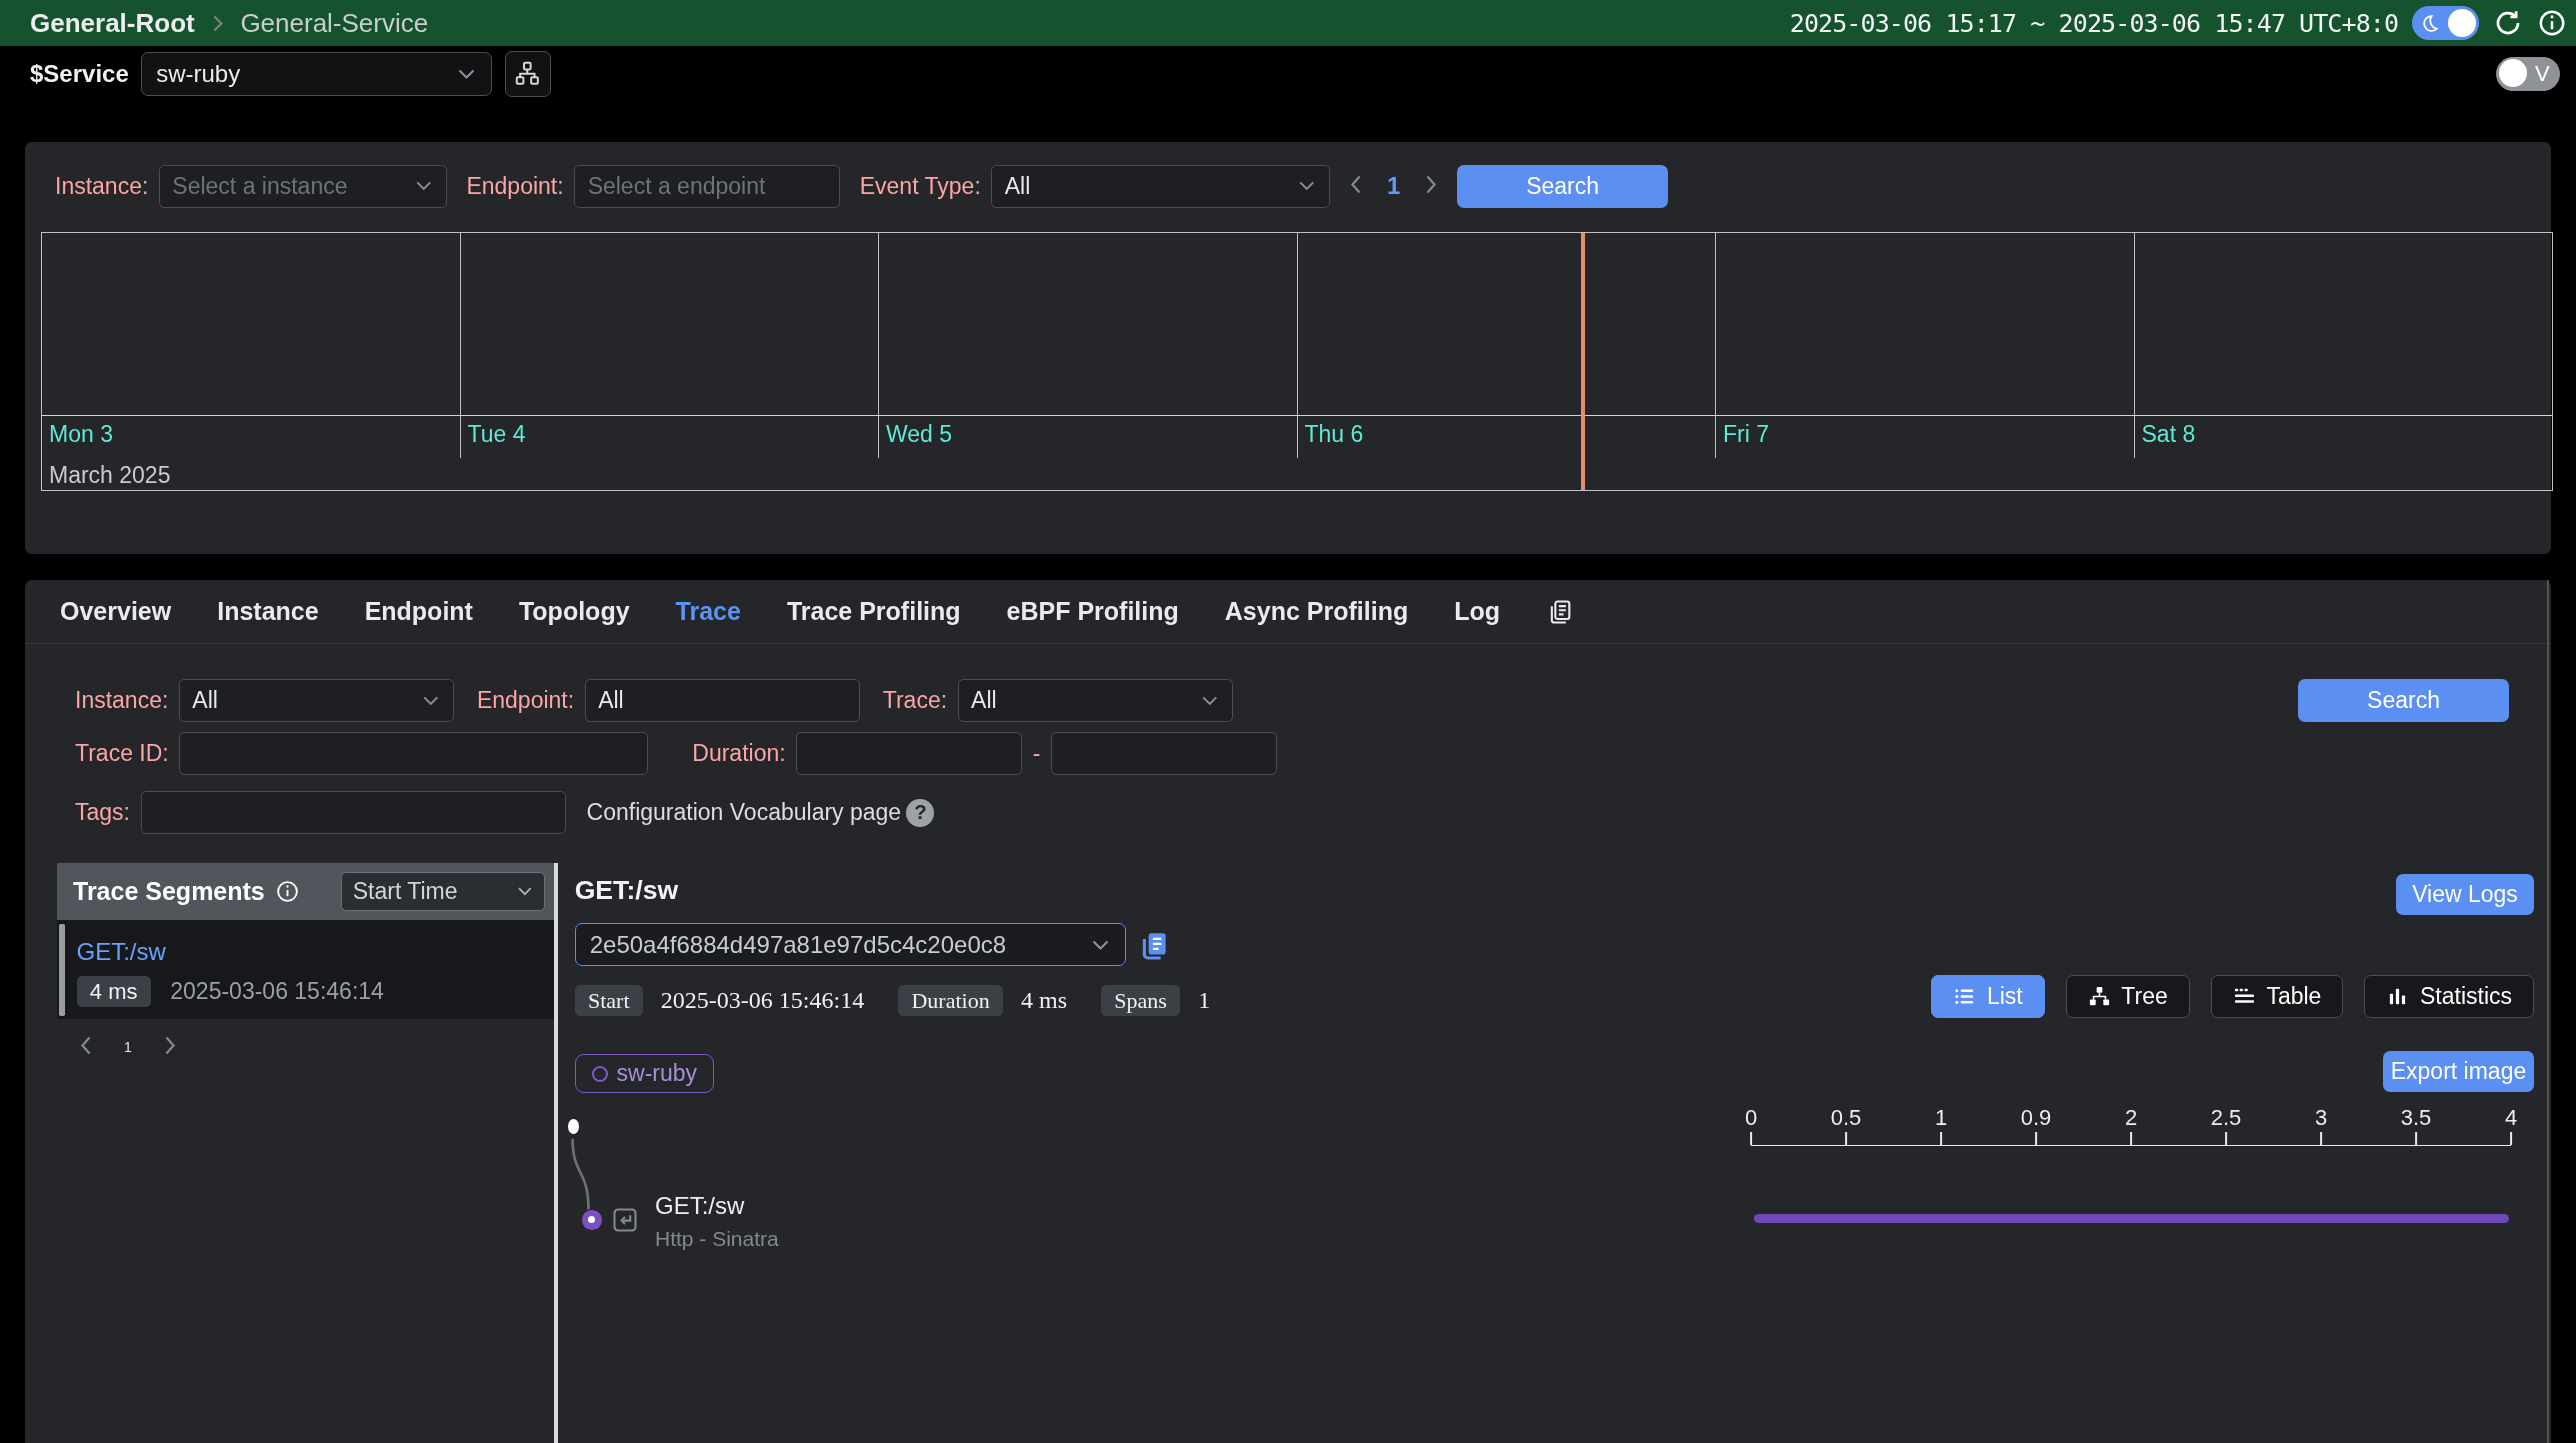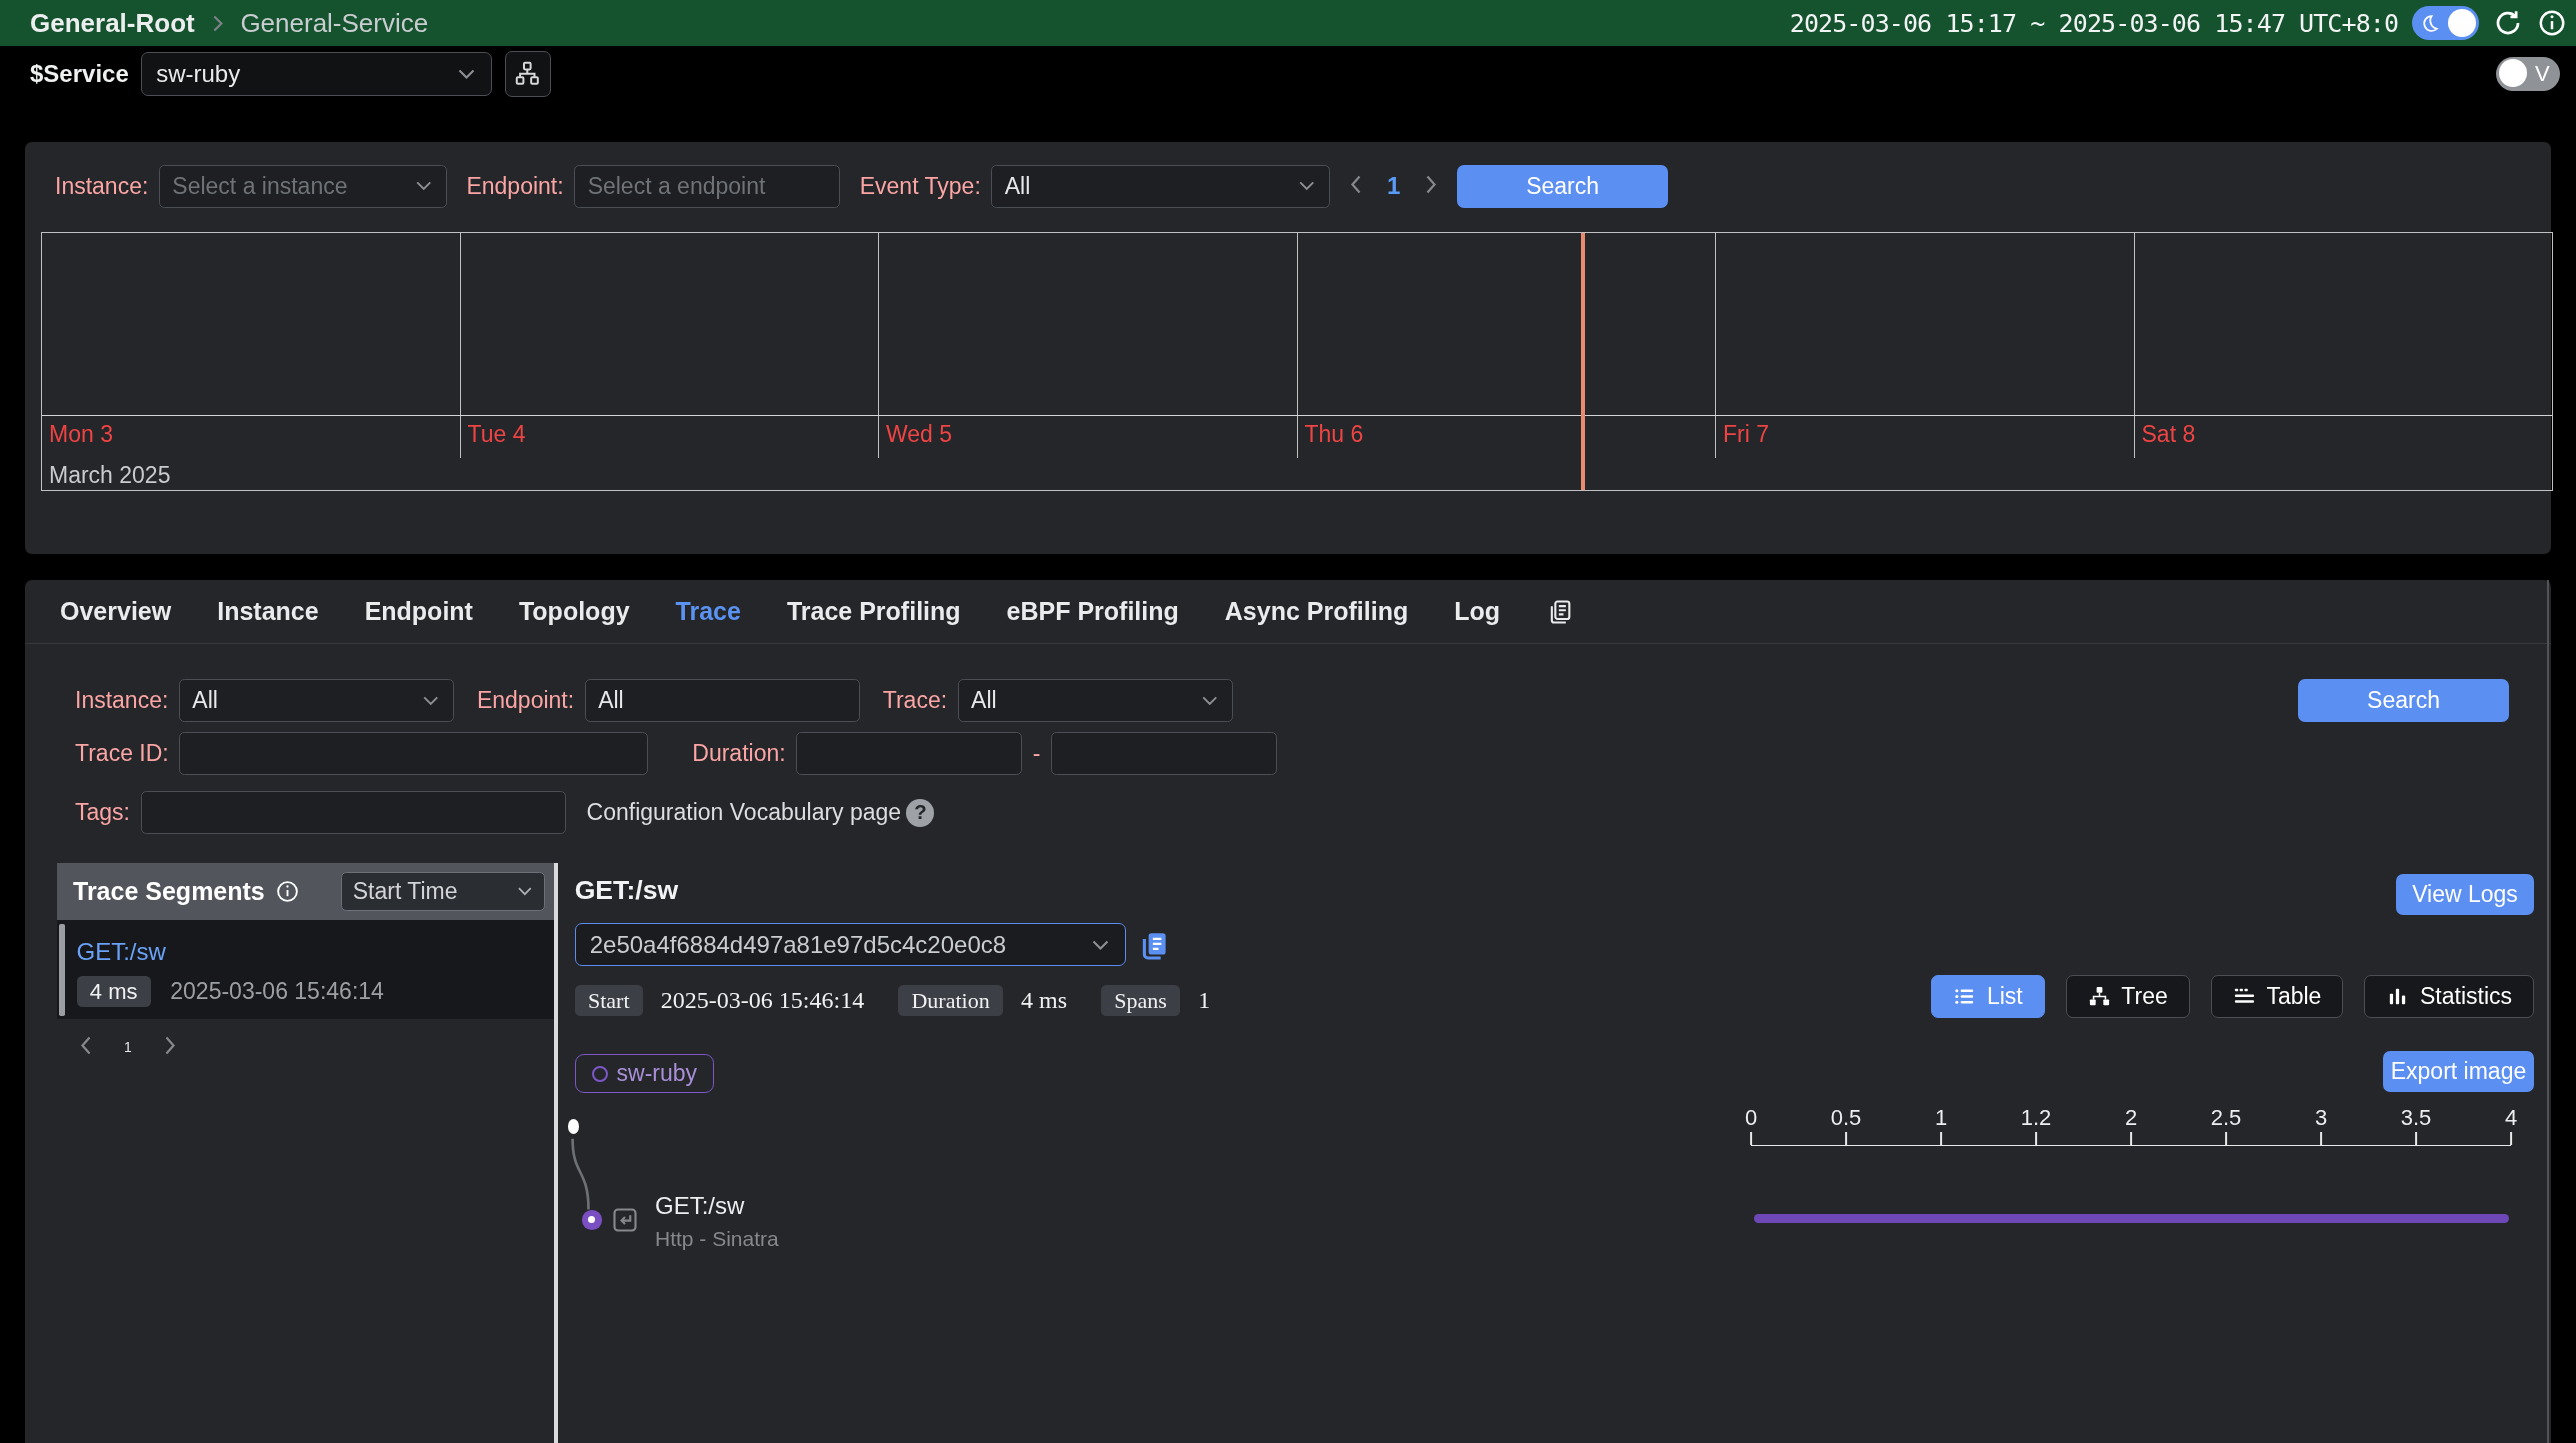--- a/index.html
+++ b/index.html
@@ -53,21 +53,21 @@
   .pager .num { color:#5b9bf8; font-size:24px; font-weight:bold; }
   .btn-blue { background:#5c8ff2; color:#fff; border:none; border-radius:7px; font-size:23px;
               font-family:"Liberation Sans",sans-serif; display:flex; align-items:center; justify-content:center; }
 
   .calendar { position:absolute; top:90px; left:16px; width:2512px; height:259px;
               border:0.9px solid #bfc1c3; }
   .cal-grid { position:absolute; top:0; left:0; right:0; height:182px; display:flex; }
   .cal-grid .cell { flex:1; border-right:0.9px solid #bfc1c3; }
   .cal-grid .cell:last-child { border-right:none; }
   .cal-days { position:absolute; top:182px; left:0; right:0; height:43px; border-top:1.8px solid #d4d5d6; display:flex; }
-  .cal-days .cell { flex:1; border-right:0.9px solid #bfc1c3; padding:5.3px 0 0 7px; font-size:23px; color:#ef4444; }
+  .cal-days .cell { flex:1; border-right:0.9px solid #bfc1c3; padding:5.3px 0 0 7px; font-size:23px; color:#5eead4; }
   .cal-days .cell:last-child { border-right:none; }
   .cal-month { position:absolute; top:225px; left:0; right:0; bottom:0; padding:3.5px 0 0 7px;
                font-size:23px; color:#c9cbcd; }
   .cal-marker { position:absolute; top:0; bottom:0; left:1539px; width:3.5px; background:#ea8b70; }
 
   
   .panel2 { position:absolute; top:580px; left:25px; width:2526px; height:864px; background:#242629;
             border-radius:7px 7px 0 0; }
   .tabs { position:absolute; top:0; left:0; right:0; height:64px; display:flex; align-items:center;
           gap:46px; padding-left:35px; border-bottom:0.9px solid #35383c;font-weight:bold; }
@@ -436,21 +436,21 @@
             <span class="dot"></span>
             <span class="txt">sw-ruby</span>
           </div>
           <button class="btn-blue export">Export image</button>
 
           <div class="axis">
             <div class="axis-labels">
               <span style="left:0%">0</span>
               <span style="left:12.5%">0.5</span>
               <span style="left:25%">1</span>
-              <span style="left:37.5%">1.2</span>
+              <span style="left:37.5%">0.9</span>
               <span style="left:50%">2</span>
               <span style="left:62.5%">2.5</span>
               <span style="left:75%">3</span>
               <span style="left:87.5%">3.5</span>
               <span style="left:100%">4</span>
             </div>
             <div class="ruler">
               <i style="left:0%"></i>
                 <i style="left:12.5%"></i>
                 <i style="left:25%"></i>

